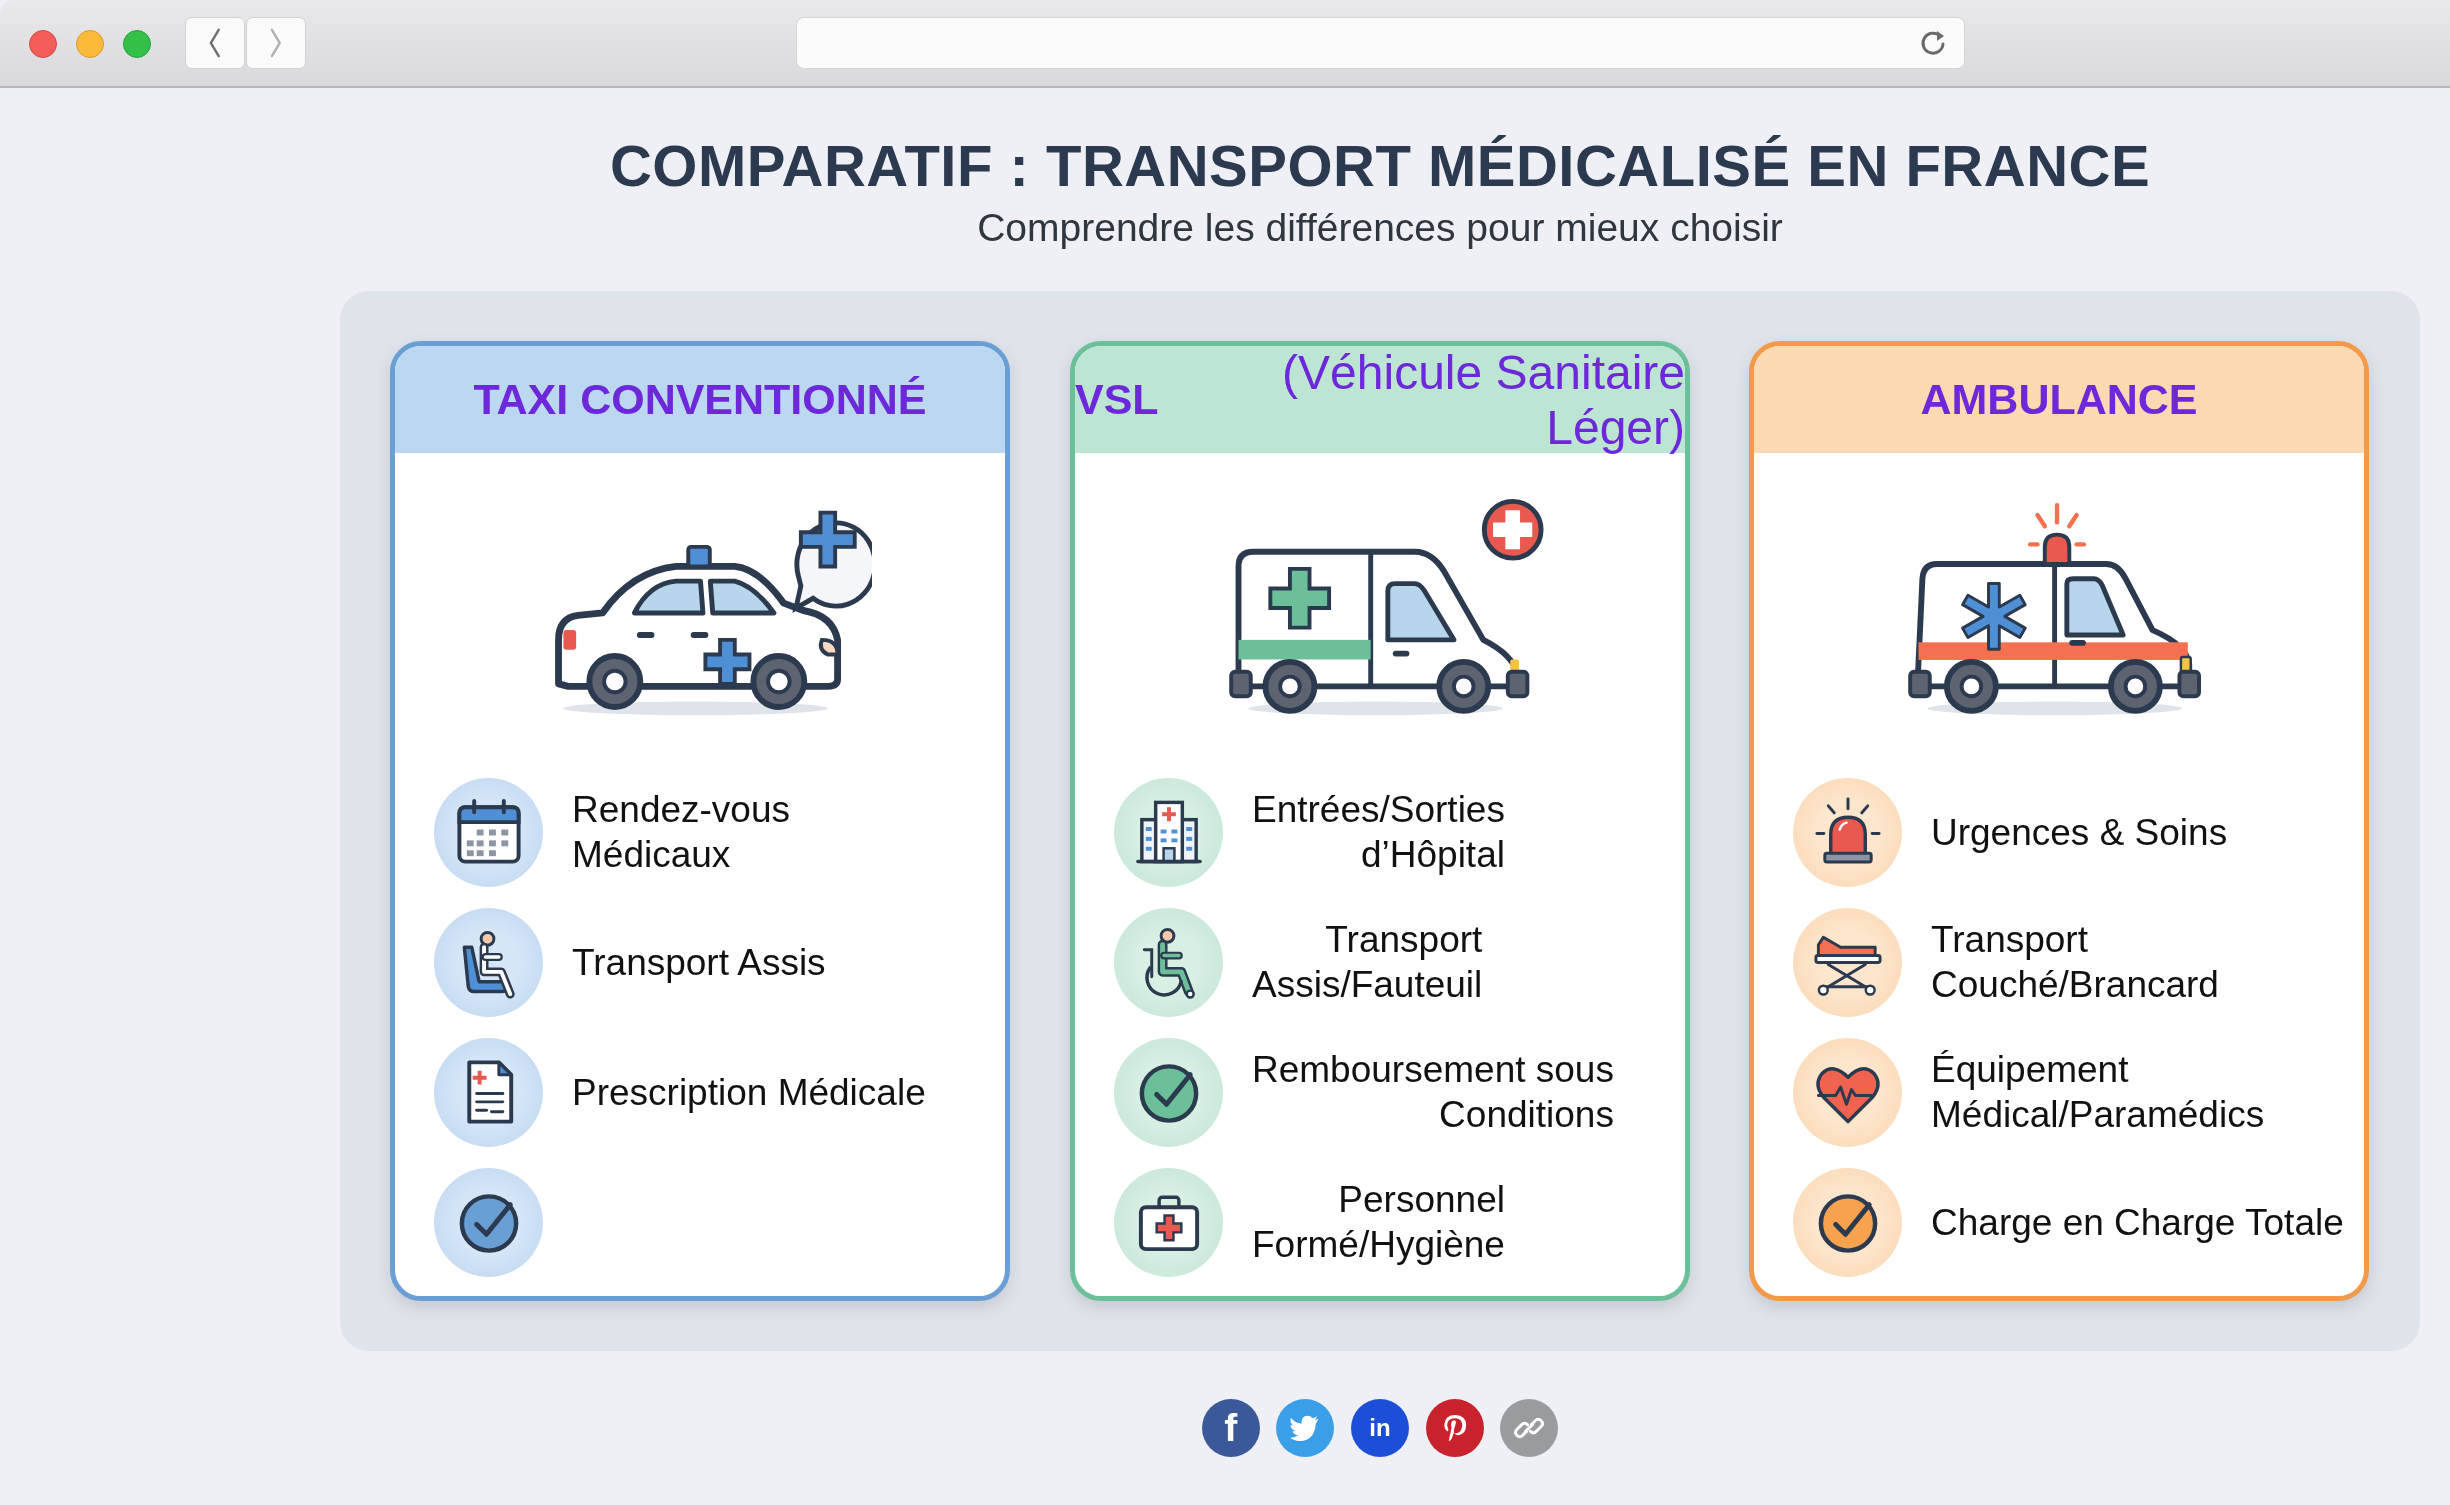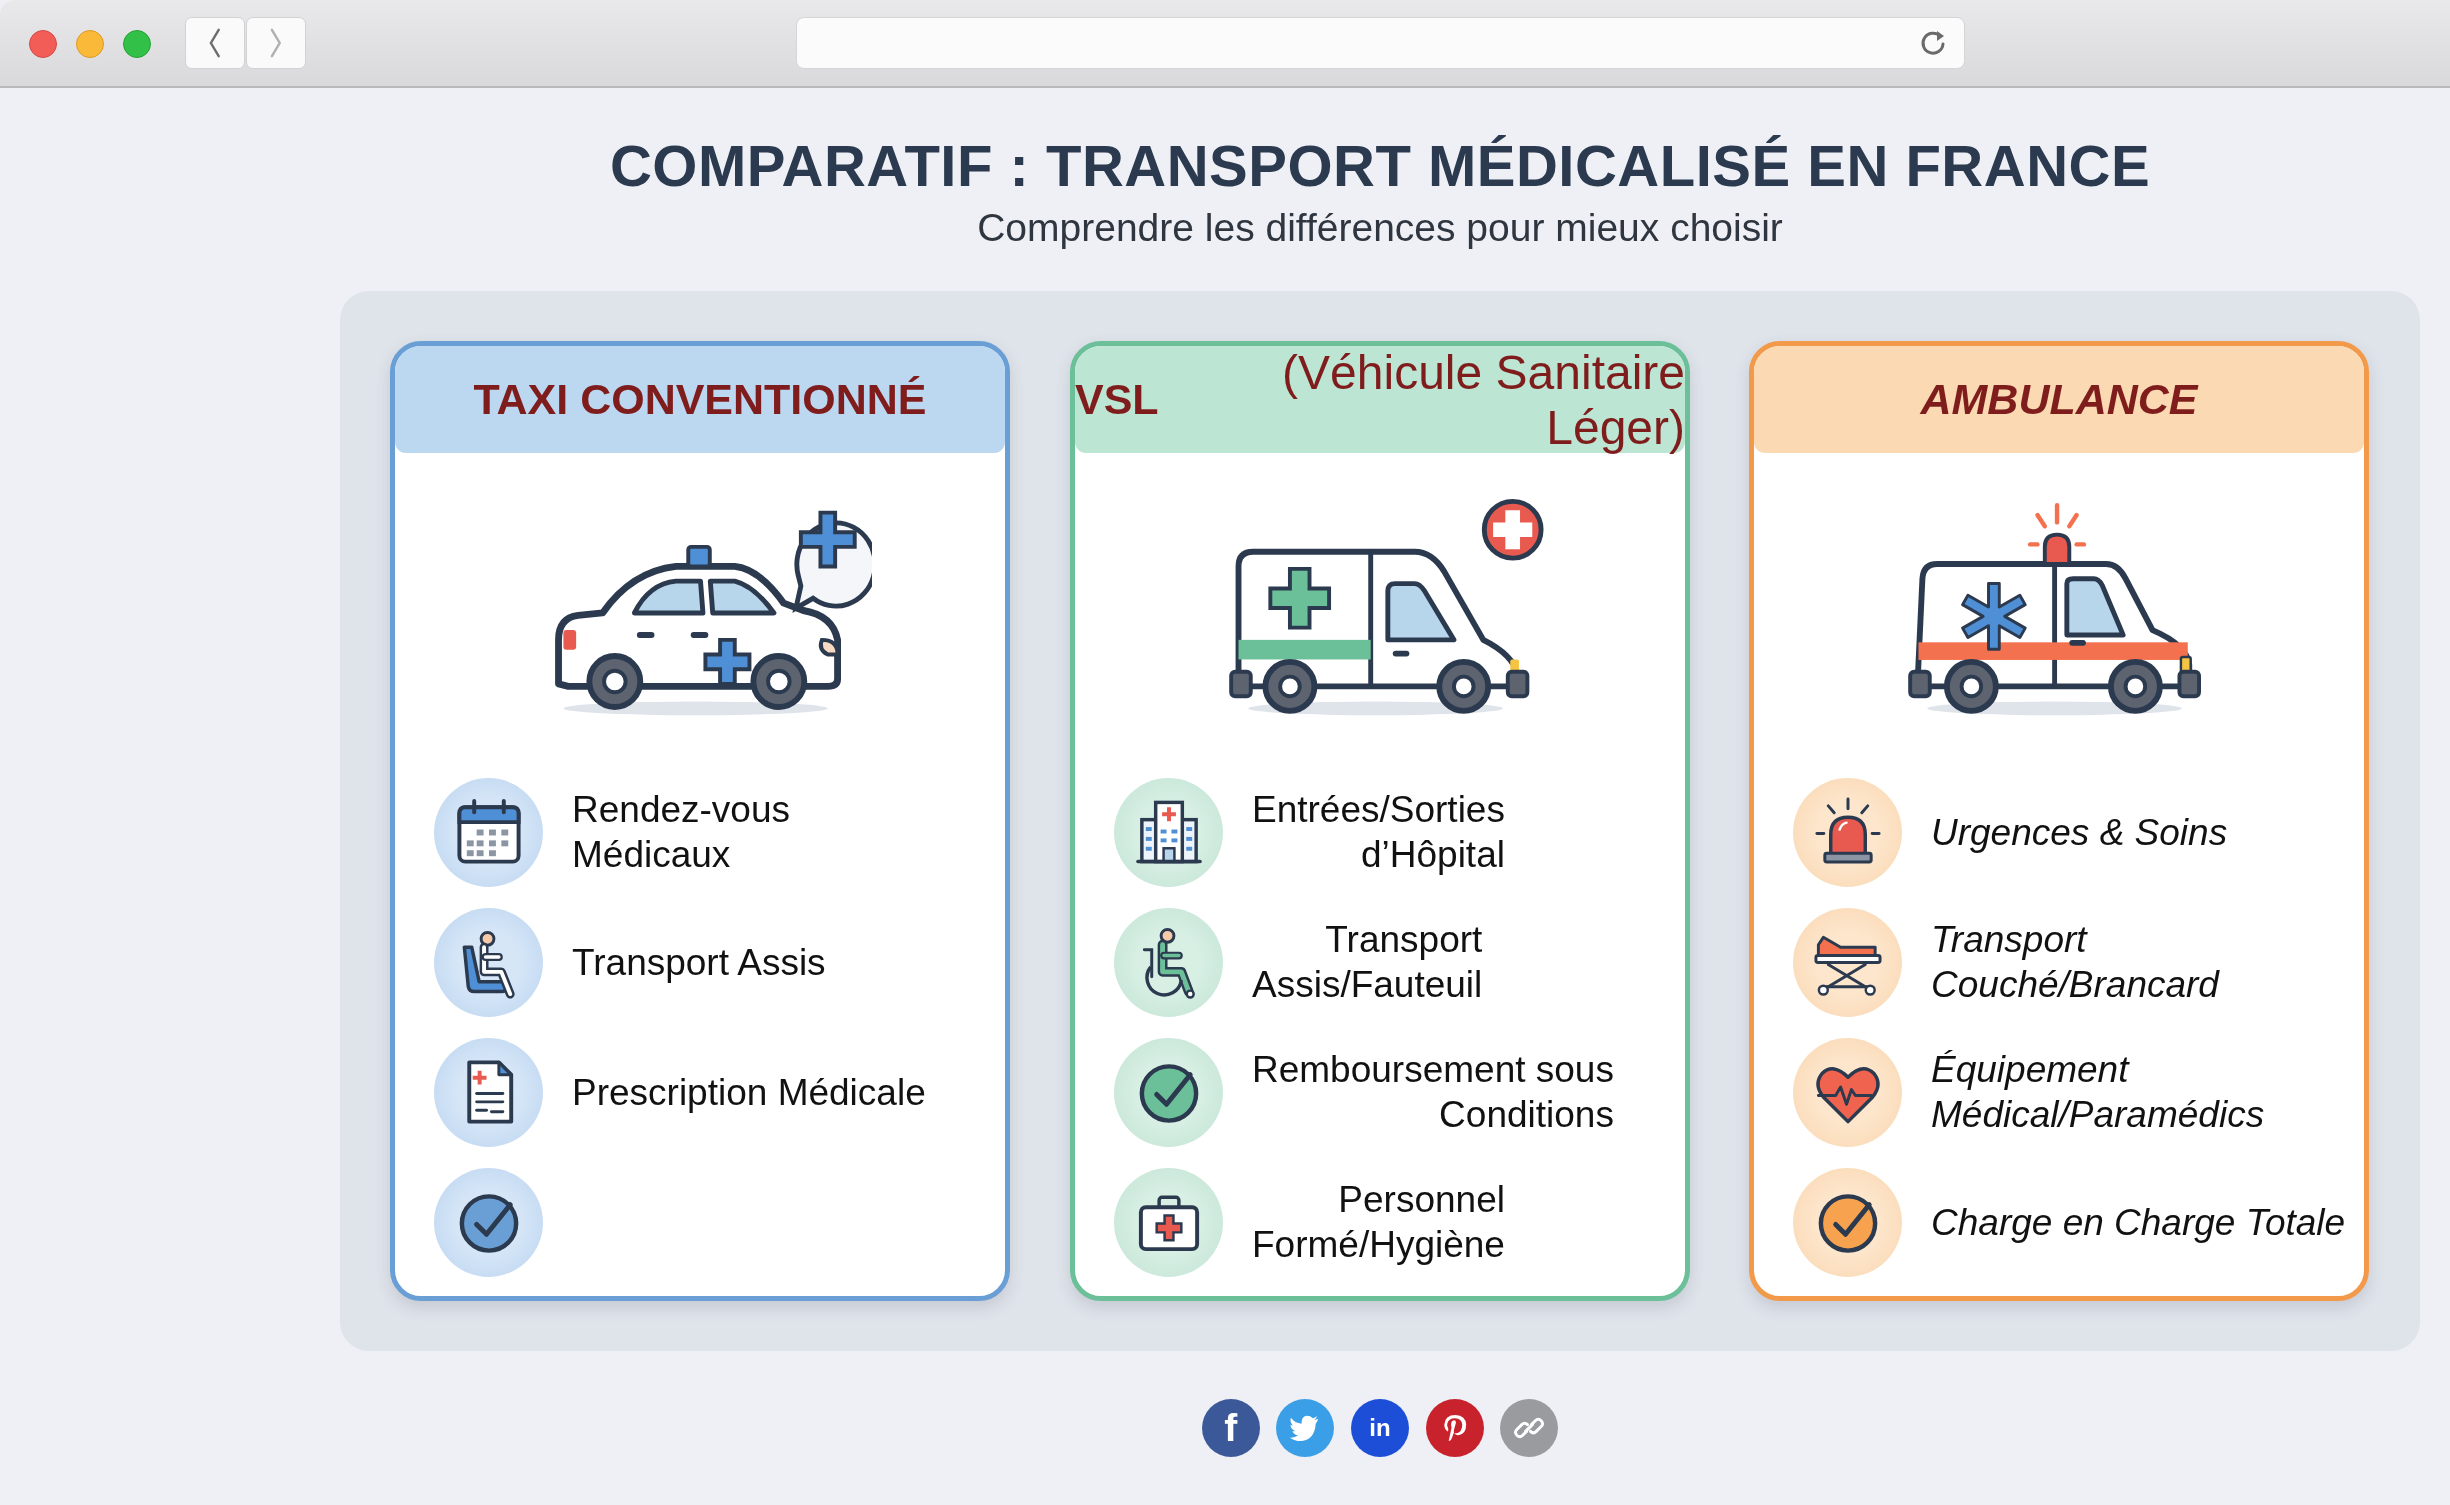--- a/index.html
+++ b/index.html
@@ -48,24 +48,24 @@
     background: #dfe3ea; border-radius: 29px;
   }
   .card {
     position: absolute; top: 341px; width: 620px; height: 960px;
     background: #fff; border-radius: 31px; border: 5.9px solid;
     overflow: hidden;
     box-shadow: 0 6.9px 14.7px rgba(60,70,90,0.15);
   }
   .card.taxi { left: 390px; border-color: #6a9fd5; }
   .card.vsl { left: 1070px; border-color: #6cc099; text-align: right; }
-  .card.amb { left: 1749px; border-color: #f2994a; font-style: italic; }
+  .card.amb { left: 1749px; border-color: #f2994a; }
   .card-header {
     height: 107px; display: flex; align-items: center; justify-content: center;
-    font-size: 43px; font-weight: 700; color: #7f1d1d; border-radius: 11px;
+    font-size: 43px; font-weight: 700; color: #6d28d9;
   }
   .taxi .card-header { background: #bcd8f1; }
   .vsl .card-header { background: #bde5d3; }
   .amb .card-header { background: #fad9b3; }
   .card-header .sub { font-weight: 400; font-size: 48px; margin-left: 10.8px; }
   .vehicle {
     height: 314px; display: flex; align-items: center; justify-content: center;
   }
   .vehicle svg { width: 343px; height: 235px; }
   .features { padding: 0 0 0 39px; }

